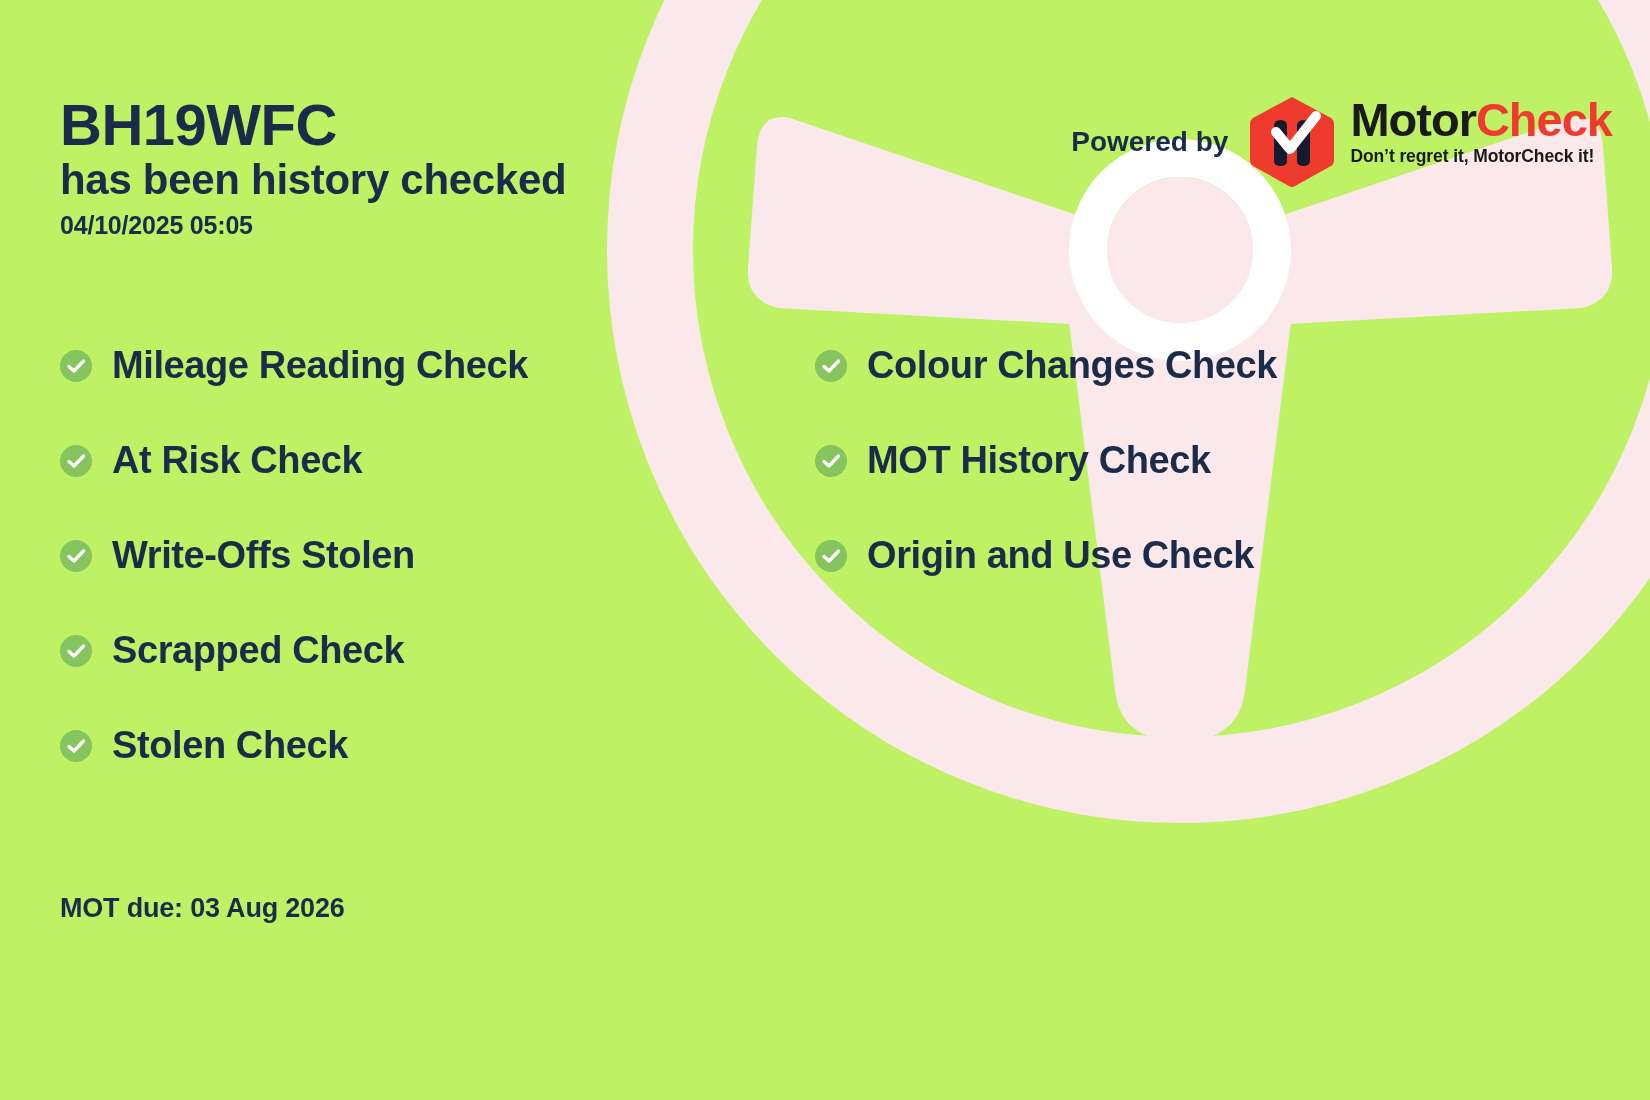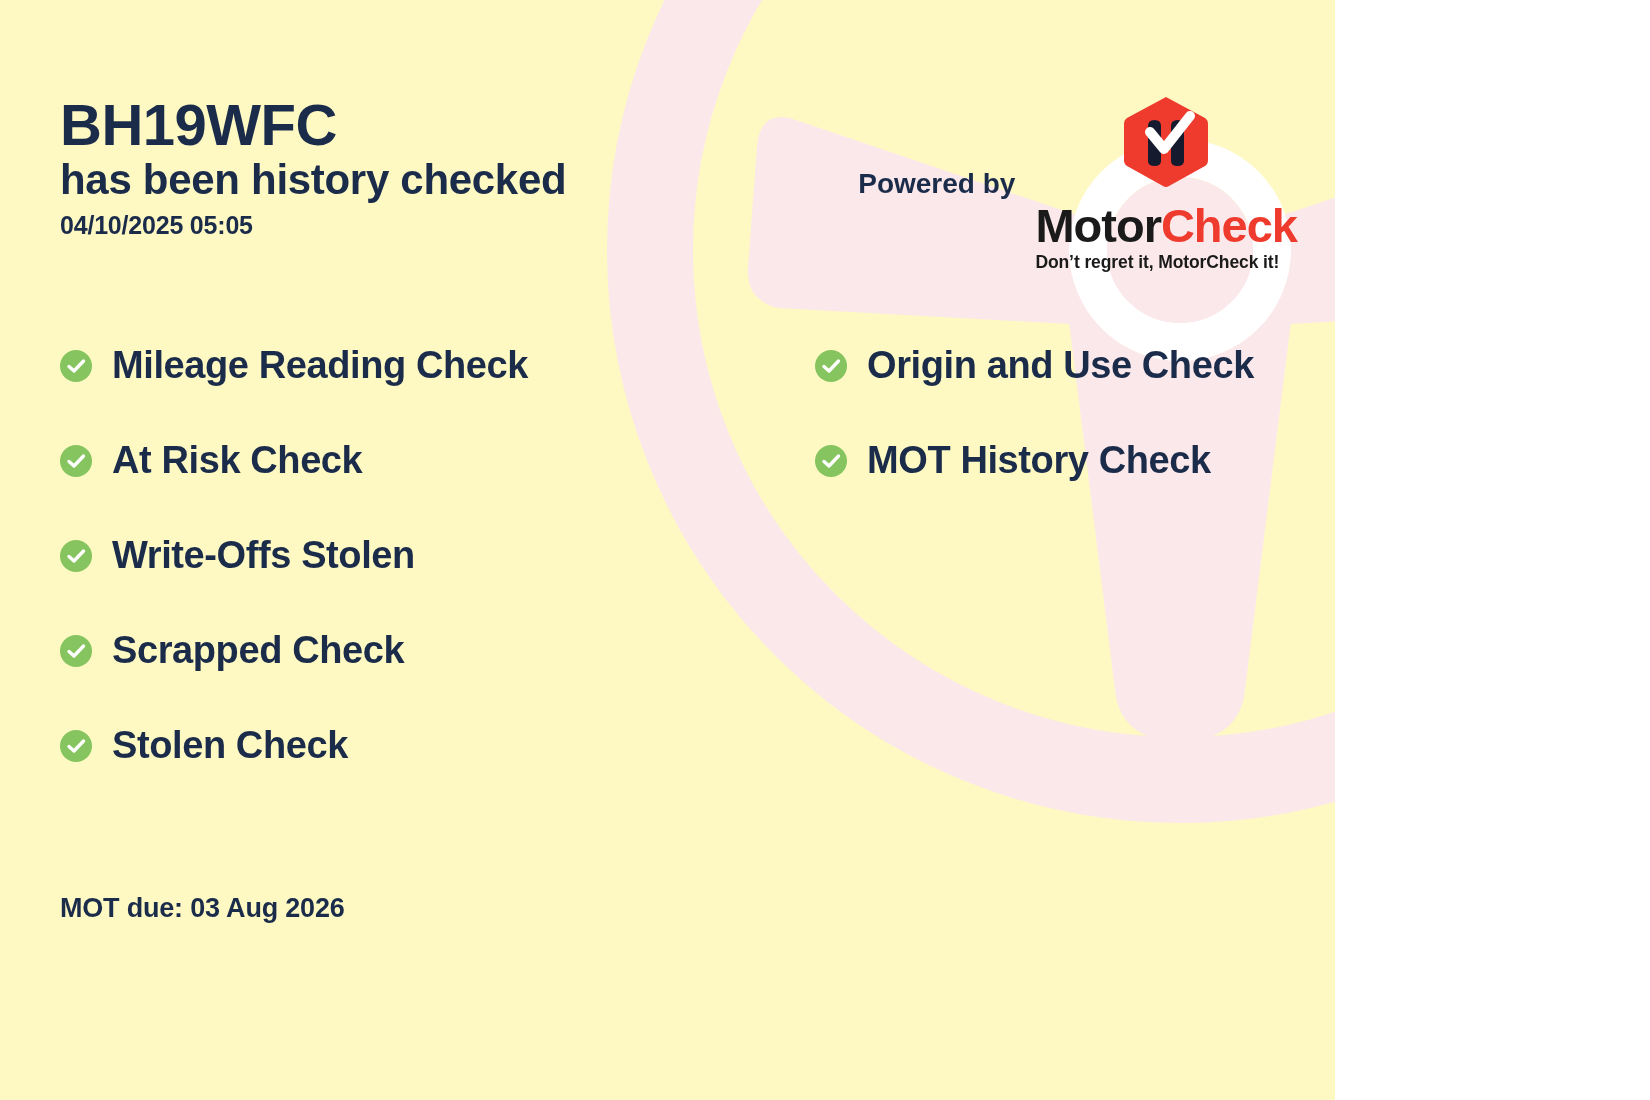--- a/index.html
+++ b/index.html
@@ -7,23 +7,23 @@
   html, body {
     width: 1650px;
     height: 1100px;
     background: #ffffff;
     font-family: "Liberation Sans", sans-serif;
     overflow: hidden;
   }
 
   #card {
     position: relative;
-    width: 1335px;
+    width: 1650px;
     height: 1100px;
-    background: #fef9c3;
+    background: #bef264;
     overflow: hidden;
   }
 
   
   #wheel-bg {
     position: absolute;
     left: 0;
     top: 0;
     width: 1650px;
     height: 1100px;
@@ -77,23 +77,21 @@
 
   #powered-by {
     font-size: 28px;
     font-weight: 600;
     color: #1b2c4b;
     white-space: nowrap;
   }
 
   #brand-lockup {
     display: flex;
-    align-items: center;
     gap: 14px;
-    flex-direction: column;
   }
 
   #hex-mark {
     width: 88px;
     height: 92px;
     flex: 0 0 auto;
     display: block;
   }
 
   #wordmark { line-height: 1; }
@@ -254,28 +252,35 @@
         <span class="check-label">Stolen Check</span>
       </div>
     </div>
 
     <div class="check-col" id="col-right">
       <div class="check-item">
         <svg class="check-badge" viewBox="0 0 32 32">
             <circle cx="16" cy="16" r="16" fill="#85c45e"></circle>
             <path d="M9 16.5 L14 21 L23.5 11" fill="none" stroke="#ffffff" stroke-width="3.4" stroke-linecap="round" stroke-linejoin="round"></path>
           </svg>
+        <span class="check-label">Colour Changes Check</span>
+      </div>
+      <div class="check-item">
+        <svg class="check-badge" viewBox="0 0 32 32">
+            <circle cx="16" cy="16" r="16" fill="#85c45e"></circle>
+            <path d="M9 16.5 L14 21 L23.5 11" fill="none" stroke="#ffffff" stroke-width="3.4" stroke-linecap="round" stroke-linejoin="round"></path>
+          </svg>
+        <span class="check-label">MOT History Check</span>
+      </div>
+      <div class="check-item">
+        <svg class="check-badge" viewBox="0 0 32 32">
+            <circle cx="16" cy="16" r="16" fill="#85c45e"></circle>
+            <path d="M9 16.5 L14 21 L23.5 11" fill="none" stroke="#ffffff" stroke-width="3.4" stroke-linecap="round" stroke-linejoin="round"></path>
+          </svg>
         <span class="check-label">Origin and Use Check</span>
       </div>
-      <div class="check-item">
-        <svg class="check-badge" viewBox="0 0 32 32">
-            <circle cx="16" cy="16" r="16" fill="#85c45e"></circle>
-            <path d="M9 16.5 L14 21 L23.5 11" fill="none" stroke="#ffffff" stroke-width="3.4" stroke-linecap="round" stroke-linejoin="round"></path>
-          </svg>
-        <span class="check-label">MOT History Check</span>
-      </div>
     </div>
 
   </div>
 
   <div id="mot-due">MOT due: 03 Aug 2026</div>
 
 </div>
 
 </body></html>

